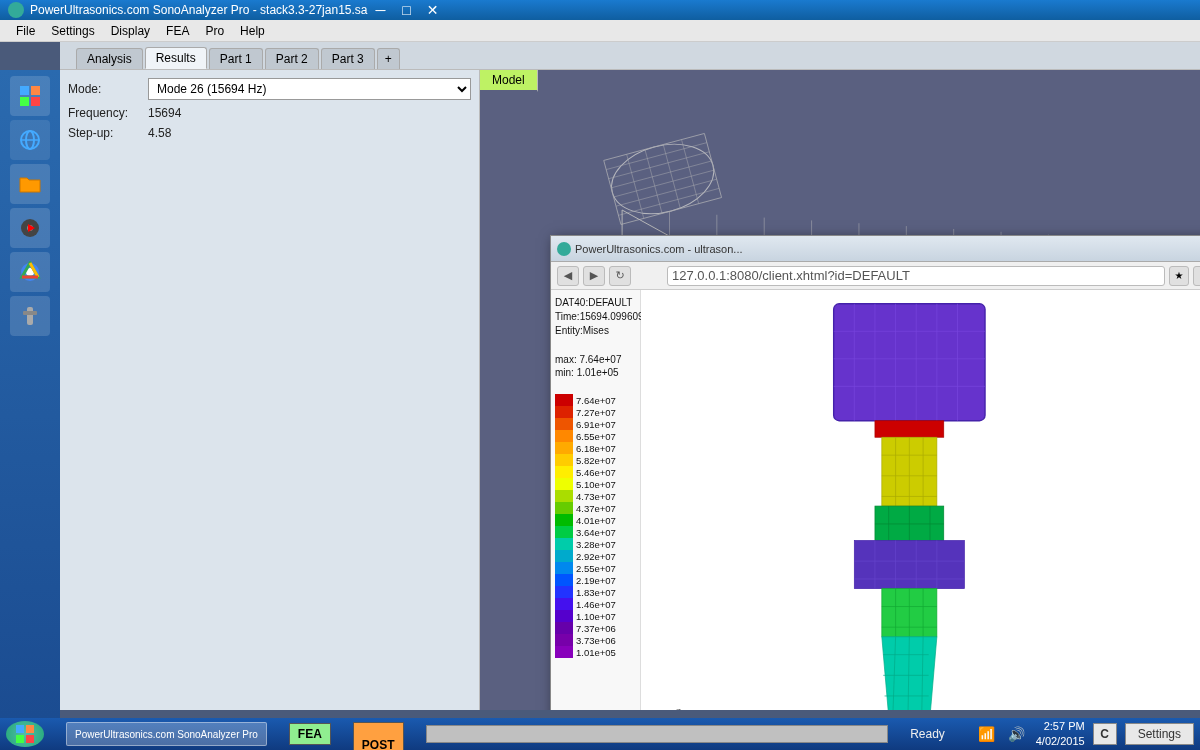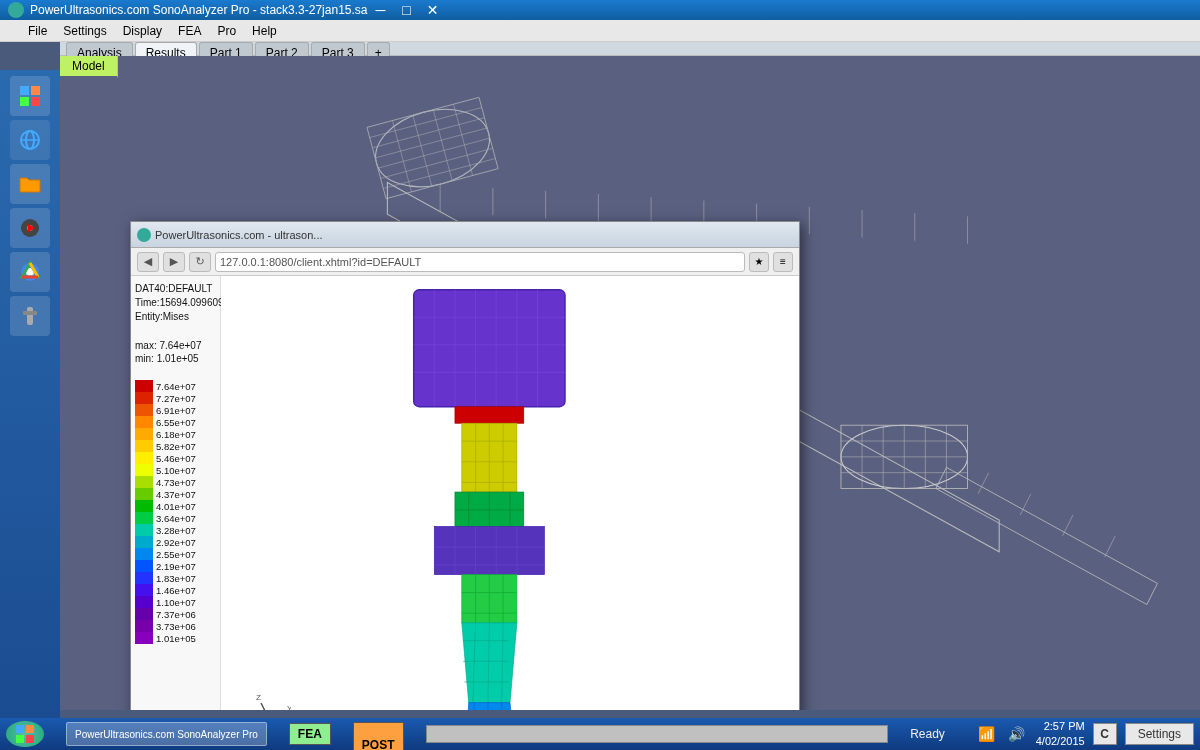--- a/index.html
+++ b/index.html
@@ -17,32 +17,32 @@
     }
     #titlebar-icon { width: 16px; height: 16px; margin-right: 6px; background: #3a9; border-radius: 50%; flex-shrink: 0; }
     .titlebar-btn { width: 26px; height: 20px; display: flex; align-items: center; justify-content: center; color: white; cursor: pointer; font-size: 14px; background: transparent; border: none; }
 
     
     #menubar {
       height: 22px;
       background: #e8e8e8;
       display: flex;
       align-items: center;
-      padding: 0 20px;
+      padding: 0 8px;
       border-bottom: 1px solid #ccc;
     }
     .menu-item { padding: 2px 8px; cursor: pointer; font-size: 12px; }
 
     
     #tabs-panel {
-      height: 14px;
+      height: 28px;
       background: #d0d8e0;
       display: flex;
-      align-items: flex-start;
-      padding-left: 6px;
+      align-items: flex-end;
+      padding-left: 16px;
       border-bottom: 1px solid #bbb;
     }
     .tab {
       padding: 3px 10px;
       background: #c0c8d0;
       border: 1px solid #aaa;
       border-bottom: none;
       cursor: pointer;
       font-size: 12px;
       margin-right: 2px;
@@ -357,20 +357,36 @@
       <div class="tab">Analysis</div>
       <div class="tab active">Results</div>
       <div class="tab">Part 1</div>
       <div class="tab">Part 2</div>
       <div class="tab">Part 3</div>
       <div class="tab-add">+</div>
     </div>
 
     <div style="display:flex; flex:1; position:relative;">
 
+      <div id="left-panel">
+        <div class="field-row">
+          <span class="field-label">Mode:</span>
+          <select class="select-mode">
+            <option>Mode 26 (15694 Hz)</option>
+          </select>
+        </div>
+        <div class="field-row">
+          <span class="field-label">Frequency:</span>
+          <span class="field-value">15694</span>
+        </div>
+        <div class="field-row">
+          <span class="field-label">Step-up:</span>
+          <span class="field-value">4.58</span>
+        </div>
+      </div>
 
       <div id="right-viewport">
         <div id="model-tab">Model</div>
 
         <div id="background-model">
           <svg width="100%" height="100%" viewBox="0 0 760 620" preserveAspectRatio="xMidYMid meet">
 
             <g transform="translate(100,50) rotate(-15)" opacity="0.8">
 
               <ellipse cx="80" cy="60" rx="55" ry="35" fill="none" stroke="#ccc" stroke-width="1"></ellipse>
@@ -433,21 +449,21 @@
           <div id="browser-titlebar">
             <div id="browser-favicon"></div>
             <span id="browser-tab-title">PowerUltrasonics.com - ultrason...</span>
 
           </div>
 
           <div id="browser-navbar">
             <div class="nav-btn">◀</div>
             <div class="nav-btn">▶</div>
             <div class="nav-btn">↻</div>
-            <input class="nav-btn" id="address-bar" style="width: 400px; font-size: 11px;" value="127.0.0.1:8080/client.xhtml?id=DEFAULT">
+            <input class="nav-btn" id="address-bar" style="width: 400px; font-size: 13px; margin-left: 32px;" value="127.0.0.1:8080/client.xhtml?id=DEFAULT">
             <div class="nav-icon">★</div>
             <div class="nav-icon">≡</div>
           </div>
 
           <div id="fea-content">
 
             <div id="color-legend">
               <div id="legend-header">
                 <div>DAT40:DEFAULT</div>
                 <div>Time:15694.099609</div>

